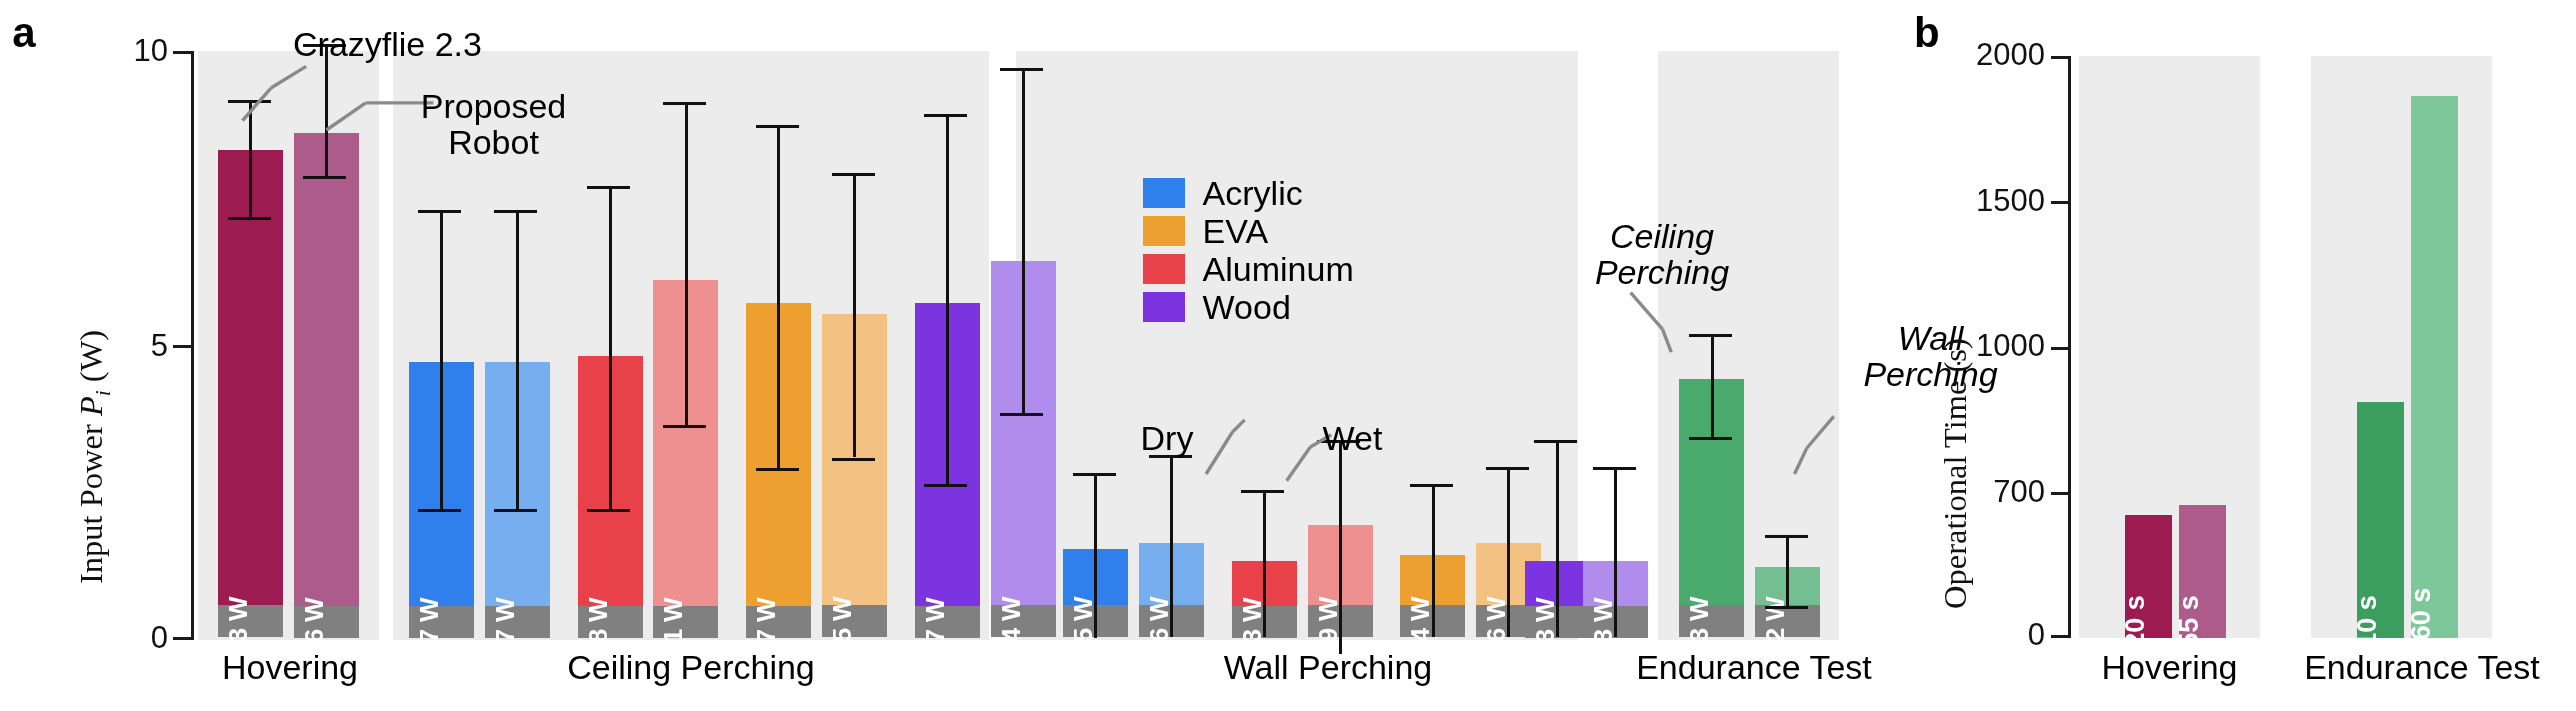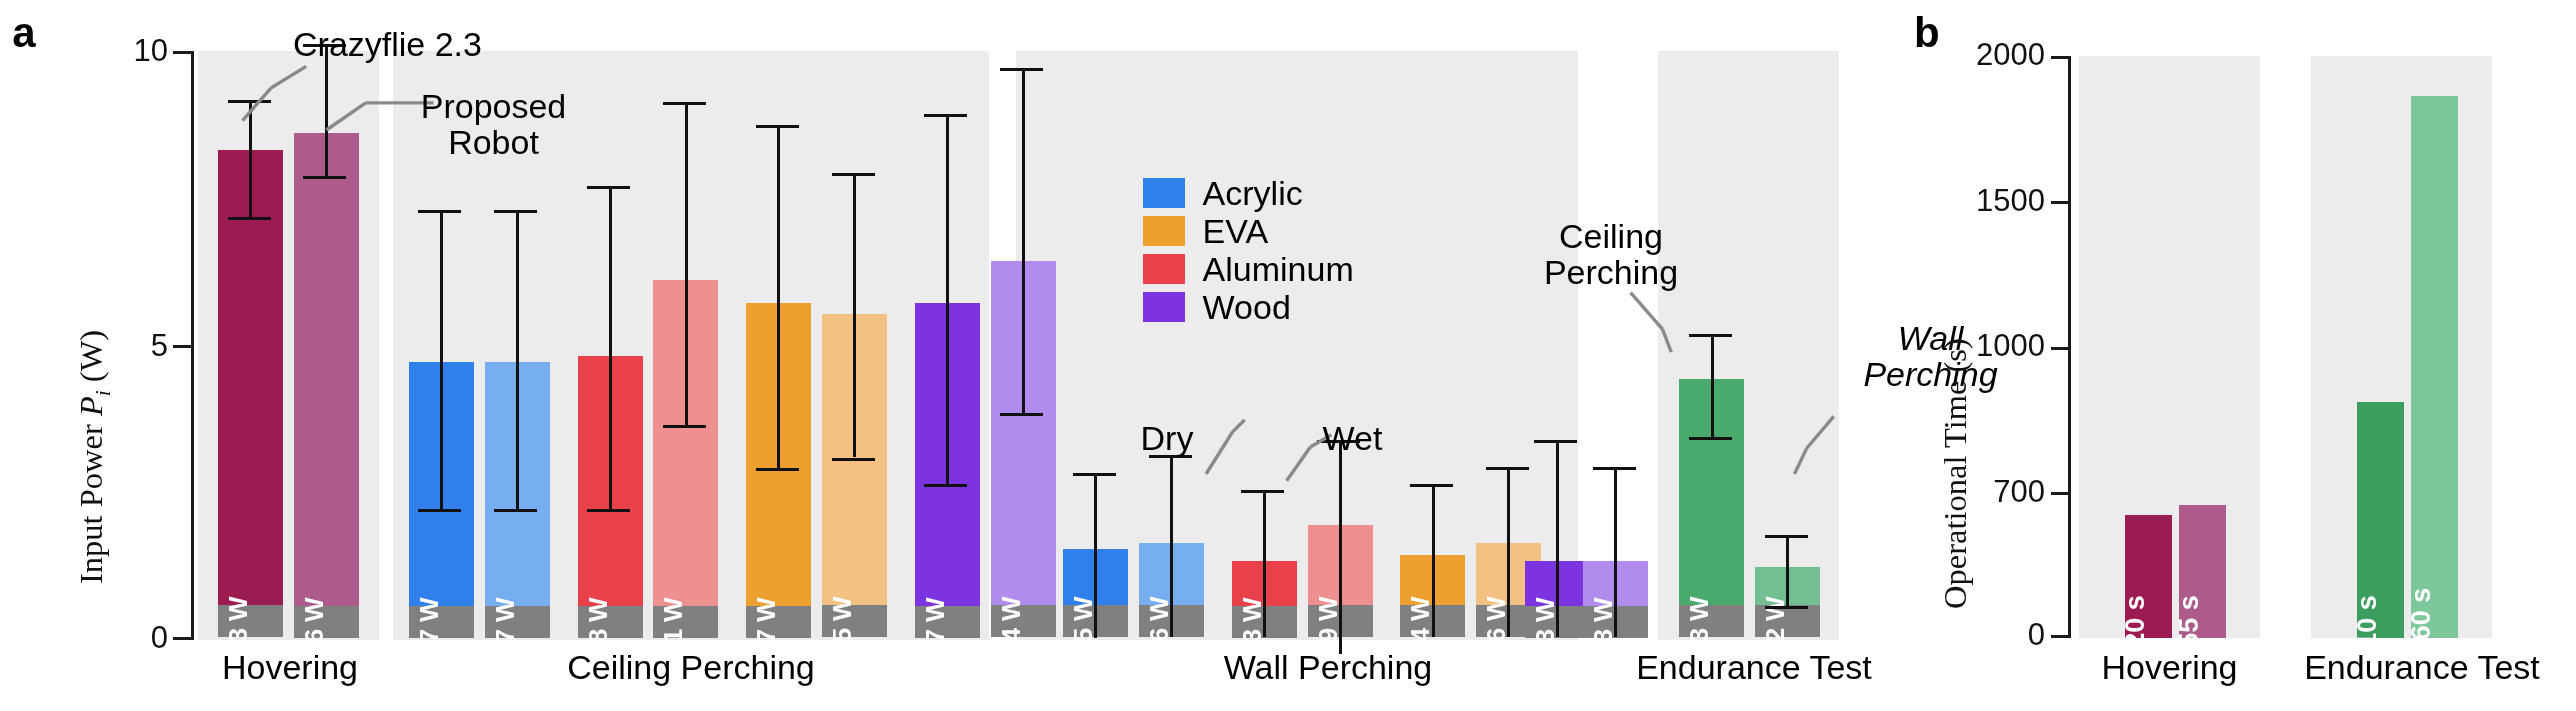--- a/index.html
+++ b/index.html
@@ -311,21 +311,21 @@
 
     <line x1="2708" y1="615" x2="2668" y2="662"></line>
     <line x1="2668" y1="662" x2="2650" y2="700"></line>
   </svg>
 
   <div class="callout" style="left:293px;top:26px;">Crazyflie 2.3</div>
   <div class="callout right" style="left:385px;top:88px;width:217px;text-align:center;">Proposed
 Robot</div>
   <div class="callout center" style="left:1113px;top:420px;width:108px;">Dry</div>
   <div class="callout center" style="left:1295px;top:420px;width:115px;">Wet</div>
-  <div class="callout center" style="left:1469px;top:218px;width:284px;">Ceiling
+  <div class="callout center" style="left:1520px;top:218px;width:284px;font-style:italic;">Ceiling
 Perching</div>
   <div class="callout center" style="left:1795px;top:320px;width:271px;font-style:italic;">Wall
 Perching</div>
 
   <div class="grp-label" style="left:183px;top:650px;width:214px;">Hovering</div>
   <div class="grp-label" style="left:515px;top:650px;width:352px;">Ceiling Perching</div>
   <div class="grp-label" style="left:1172px;top:650px;width:312px;">Wall Perching</div>
   <div class="grp-label" style="left:1612px;top:650px;width:284px;">Endurance Test</div>
 
   <div class="panel-letter" style="left:1914px;top:12.2px;">b</div>

